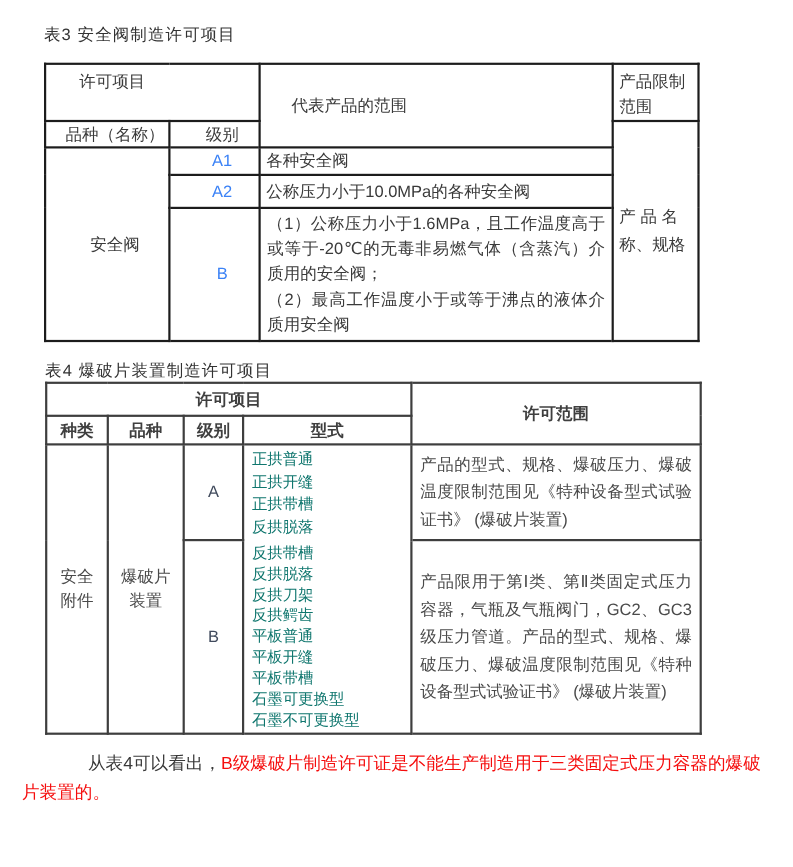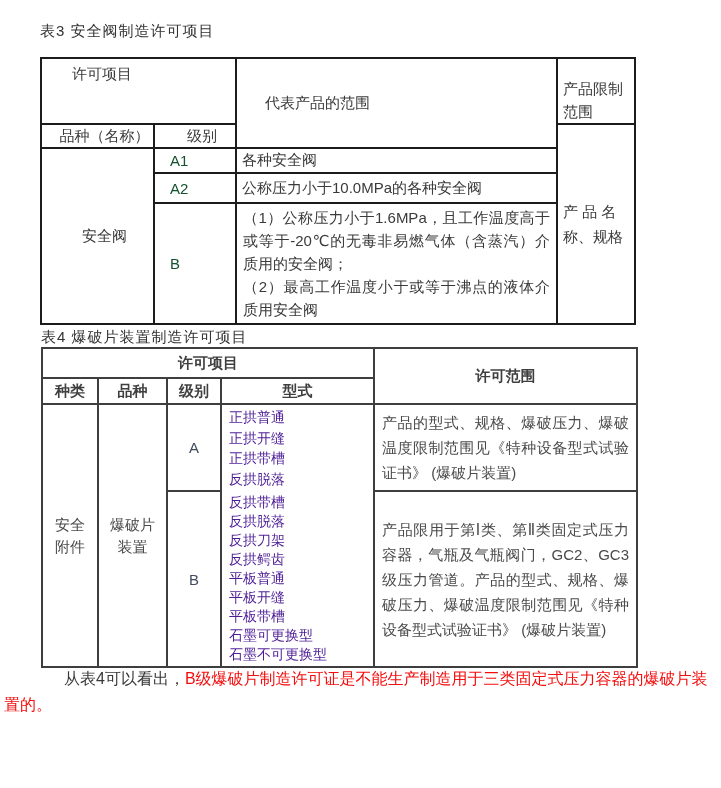--- a/index.html
+++ b/index.html
@@ -27,55 +27,55 @@
   
   #table3{left:40px;top:57px;}
   #table3 td{
     border:2px solid #1c1c1c;
     font-size:15px;color:#3a3a3a;
     vertical-align:middle;
     padding-left:15px;
   }
   #table3 .lic-head{vertical-align:top;text-align:left;padding:6px 0 0 30px;}
   #table3 .rep-head{text-align:left;padding-left:28px;}
-  #table3 .limit-head{vertical-align:top;text-align:left;padding:18px 4px 0 5px;line-height:23px;}
+  #table3 .limit-head{vertical-align:top;text-align:left;padding:4px 4px 0 5px;line-height:23px;}
   #table3 .center{text-align:center;}
   #table3 .scope{text-align:left;padding:0 5px;}
   #table3 .scope-b{text-align:justify;padding:2px 6px;line-height:23px;}
   #table3 .limit-v{text-align:left;padding:0 4px 0 5px;line-height:25px;}
-  #table3 .lvl{text-align:left;color:#14532d;}
+  #table3 .lvl{text-align:center;color:#3b82f6;}
 
   
   #table4{left:41px;top:347px;}
   #table4 td{
     border:2px solid #3e3e3e;
     font-size:15px;color:#4a4a4a;
     vertical-align:middle;text-align:center;
   }
   #table4 .th{font-weight:bold;color:#3f3f3f;}
   #table4 .types{
     text-align:left;padding:2px 0 2px 7px;
-    font-size:14px;color:#4c1d95;
+    font-size:14px;color:#0f766e;
   }
   #table4 .types-a div{line-height:20.5px;}
   #table4 .types-b div{line-height:19px;}
   #table4 .nb-bottom{border-bottom-style:hidden;}
   #table4 .nb-top{border-top-style:hidden;}
   #table4 .scope4{
     text-align:justify;padding:4px 7px;line-height:25px;vertical-align:middle;margin-left:27px;
   }
   #table4 .lvl{color:#414b5d;}
   #table4 .stack div{line-height:22px;}
 
   
   #paragraphs{
     position:absolute;left:4px;top:666px;width:712px;
   }
   #paragraphs p{
-    margin:0;padding:0;
+    margin:16px;padding:0;
     font-size:16px;line-height:26px;
     color:#383838;
     text-indent:60px;
     text-align:left;
   }
   .red{color:#f50d0d;}
 </style>
 </head>
 <body>
 

